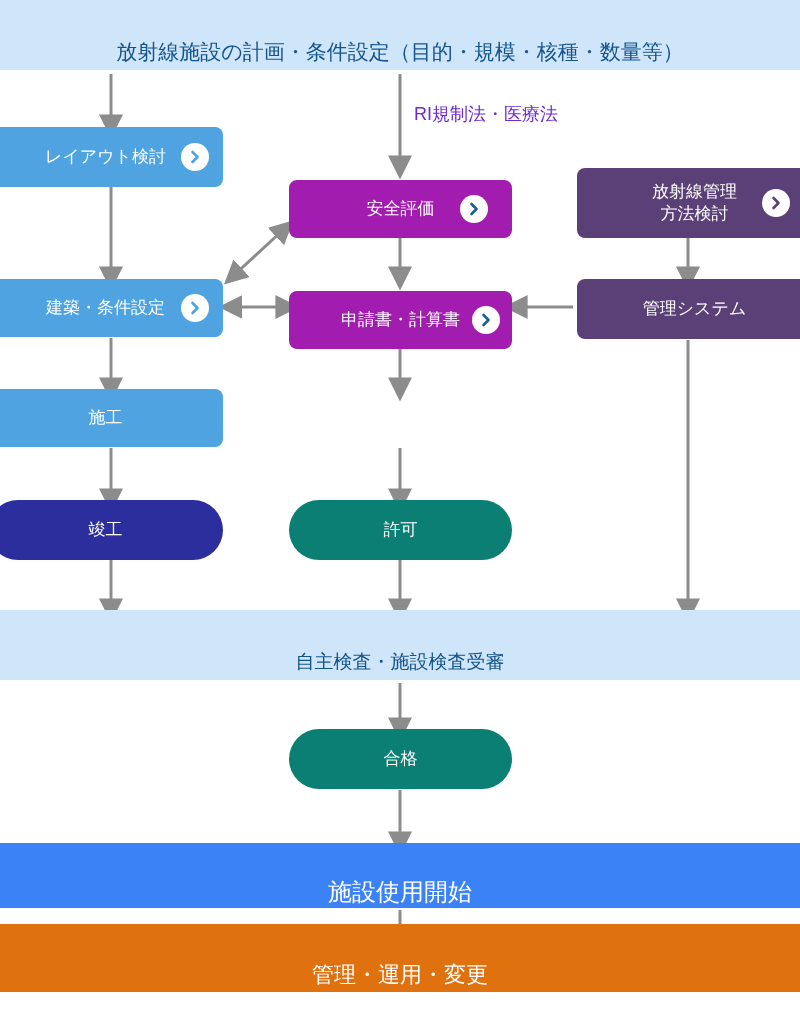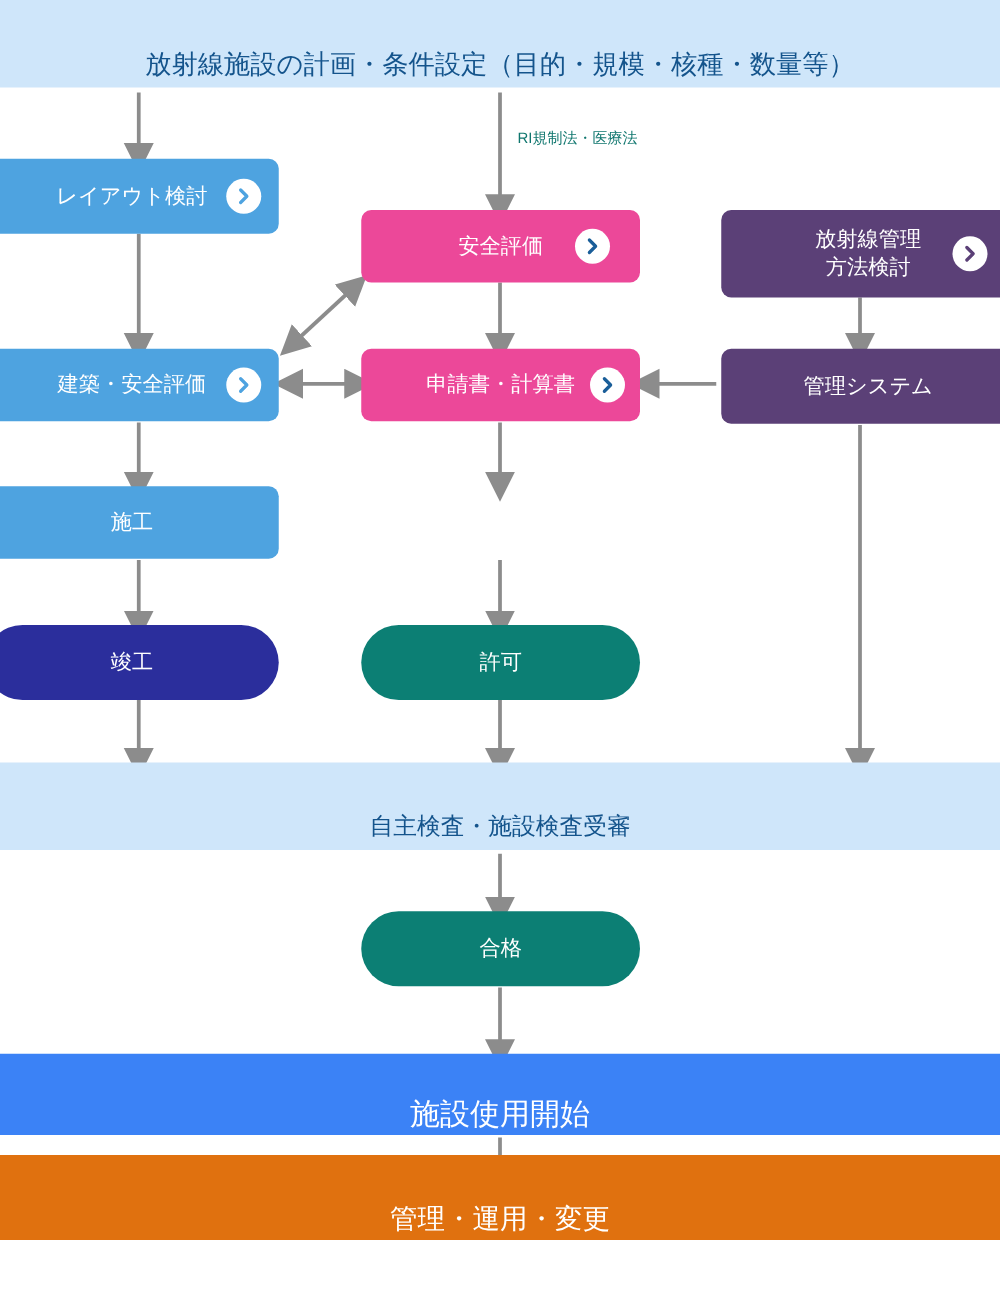--- a/index.html
+++ b/index.html
@@ -59,21 +59,21 @@
     font-size: 17px;
     line-height: 1.3;
     text-align: center;
   }
   .node.pill { border-radius: 999px; }
 
   .node-label { white-space: pre-line; }
 
   
   .c-lightblue { background: #4ea3e0; }
-  .c-darkblue  { background: #ec4899; }
+  .c-darkblue  { background: #a21caf; margin-top: 12px; }
   .c-purple    { background: #5b4077; }
   .c-navy      { background: #2b2e9c; }
   .c-teal      { background: #0c7f74; }
 
   
   .chev {
     position: absolute;
     width: 28px;
     height: 28px;
     border-radius: 50%;
@@ -90,22 +90,22 @@
     left: 0;
     top: 0;
     width: 800px;
     height: 1032px;
     pointer-events: none;
   }
 
   
   .annot {
     position: absolute;
-    color: #0f766e;
-    font-size: 12px;
+    color: #6d28d9;
+    font-size: 18px;
     white-space: nowrap;
   }
 </style>
 </head>
 <body>
 
 <div id="flow">
 
   <svg id="connectors" viewBox="0 0 800 1032" xmlns="http://www.w3.org/2000/svg">
     <defs>
@@ -175,21 +175,21 @@
   <div class="node c-lightblue" style="left:-12px; top:127px; width:235px; height:60px;">
     <span class="node-label">レイアウト検討</span>
     <span class="chev" style="right:14px; top:50%; margin-top:-14px;">
       <svg width="14" height="14" viewBox="0 0 14 14">
         <path d="M4.5 2 L9.5 7 L4.5 12" fill="none" stroke="#4ea3e0" stroke-width="2.6" stroke-linecap="round" stroke-linejoin="round"></path>
       </svg>
     </span>
   </div>
 
   <div class="node c-lightblue" style="left:-12px; top:279px; width:235px; height:58px;">
-    <span class="node-label">建築・安全評価</span>
+    <span class="node-label">建築・条件設定</span>
     <span class="chev" style="right:14px; top:50%; margin-top:-14px;">
       <svg width="14" height="14" viewBox="0 0 14 14">
         <path d="M4.5 2 L9.5 7 L4.5 12" fill="none" stroke="#4ea3e0" stroke-width="2.6" stroke-linecap="round" stroke-linejoin="round"></path>
       </svg>
     </span>
   </div>
 
   <div class="node c-lightblue" style="left:-12px; top:389px; width:235px; height:58px;">
     <span class="node-label">施工</span>
   </div>

